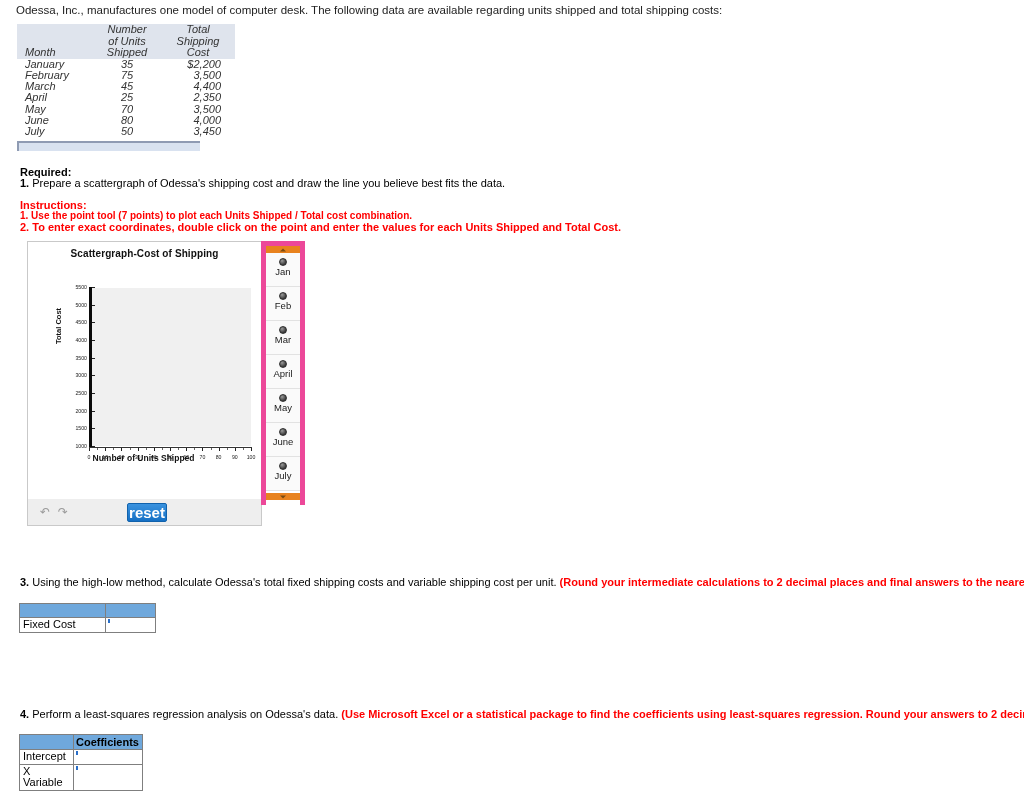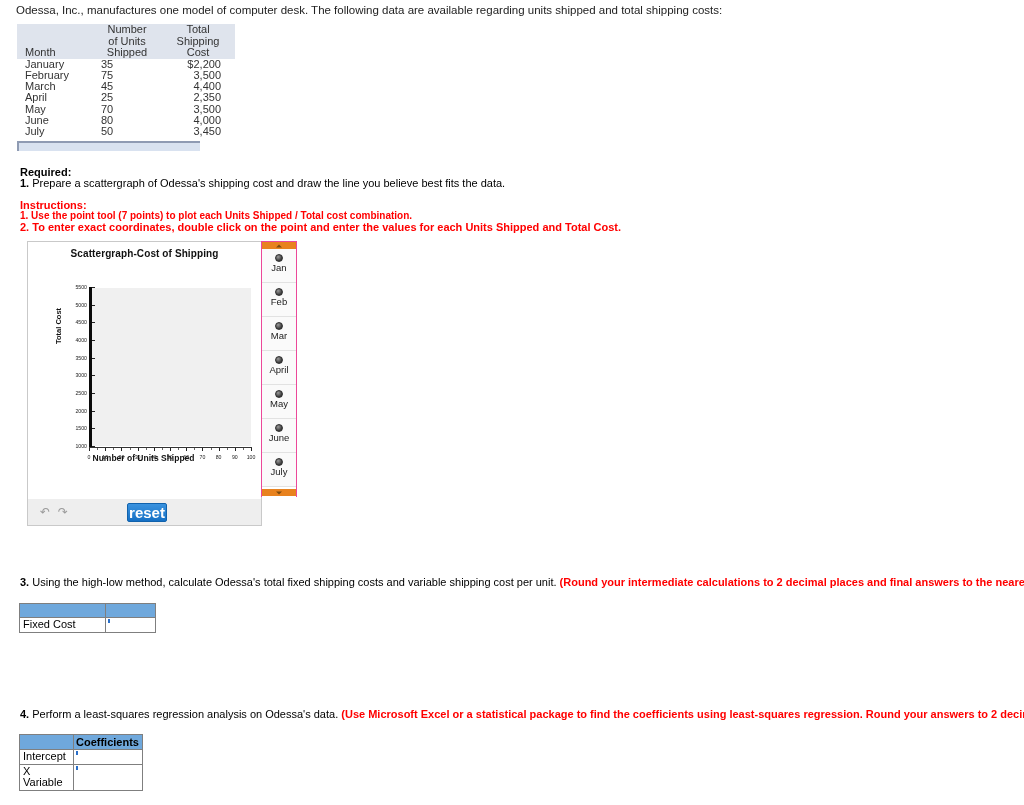--- a/index.html
+++ b/index.html
@@ -4,26 +4,26 @@
 <style>
   html,body{margin:0;padding:0;}
   body{
     width:1024px;height:805px;background:#ffffff;
     font-family:"Liberation Sans","DejaVu Sans",sans-serif;
     color:#000;-webkit-font-smoothing:antialiased;position:relative;overflow:hidden;
   }
   .intro{position:absolute;left:16px;top:4px;font-size:11.5px;color:#222;white-space:nowrap;}
 
   
-  .data-table{position:absolute;left:17px;top:24px;border-collapse:collapse;font-size:11px;color:#333;}
+  .data-table{position:absolute;left:17px;top:24px;border-collapse:collapse;font-size:11px;color:#333;font-style:italic;}
   .data-table th{background:#dfe4ed;font-weight:normal;padding:0 8px;line-height:11.5px;vertical-align:bottom;text-align:center;}
   .data-table th.month-h{text-align:left;padding-left:8px;}
   .data-table td{padding:0 8px;line-height:11.3px;}
   .data-table td.month{text-align:left;width:60px;}
-  .data-table td.units{width:52px;}
+  .data-table td.units{text-align:center;width:52px;}
   .data-table td.cost{text-align:right;width:52px;padding-right:14px;}
   .tbl-footer{position:absolute;left:17px;top:141px;width:183px;height:8px;background:#d9e2f0;border-top:2px solid #8f9bb3;}
   .tbl-footer:before{content:"";position:absolute;left:0;top:-2px;width:2px;height:10px;background:#8f9bb3;}
 
   
   .req-head{position:absolute;left:20px;top:166px;font-size:11px;font-weight:bold;color:#000;}
   .req-line{position:absolute;left:20px;top:177px;font-size:11px;color:#000;}
   .req-line b{font-weight:bold;}
   .instr-head{position:absolute;left:20px;top:199px;font-size:11px;font-weight:bold;color:#ff0000;}
   .instr-1{position:absolute;left:20px;top:210px;font-size:10px;font-weight:bold;color:#ff0000;}
@@ -49,21 +49,21 @@
 
   .toolbar{position:absolute;left:0;top:258px;width:233px;height:26px;background:#eeeeee;border:1px solid #c9c9c9;border-top:none;}
   .undo,.redo{position:absolute;top:7px;width:12px;height:12px;color:#9a9a9a;font-size:12px;line-height:12px;}
   .undo{left:12px;}
   .redo{left:30px;}
   .reset-btn{position:absolute;left:99px;top:4px;width:38px;height:17px;background:#1e7fd4;
     background:linear-gradient(#3a92de,#1570c5);border:1px solid #1162ac;border-radius:2px;
     color:#fff;font-size:15px;font-weight:bold;line-height:17px;text-align:center;cursor:pointer;}
 
   
-  .palette{position:absolute;left:261px;top:241px;width:34px;height:254px;background:#fff;border:1px solid #ec4899;}
+  .palette{position:absolute;left:261px;top:241px;width:34px;height:254px;background:#fff;border:5px solid #ec4899;}
   .pal-arrow{position:absolute;left:0;width:34px;height:7px;background:#e8821e;}
   .pal-arrow.top{top:0;}
   .pal-arrow.bot{bottom:0;}
   .pal-arrow i{position:absolute;left:50%;top:50%;transform:translate(-50%,-50%);
       width:0;height:0;border-left:3px solid transparent;border-right:3px solid transparent;}
   .pal-arrow.top i{border-bottom:3px solid #7a4a10;}
   .pal-arrow.bot i{border-top:3px solid #7a4a10;}
   .pal-list{position:absolute;left:0;top:7px;width:34px;height:240px;}
   .pal-item{position:relative;width:34px;height:33px;border-bottom:1px solid #e2e2e2;
       background:#fafafa;cursor:pointer;}

